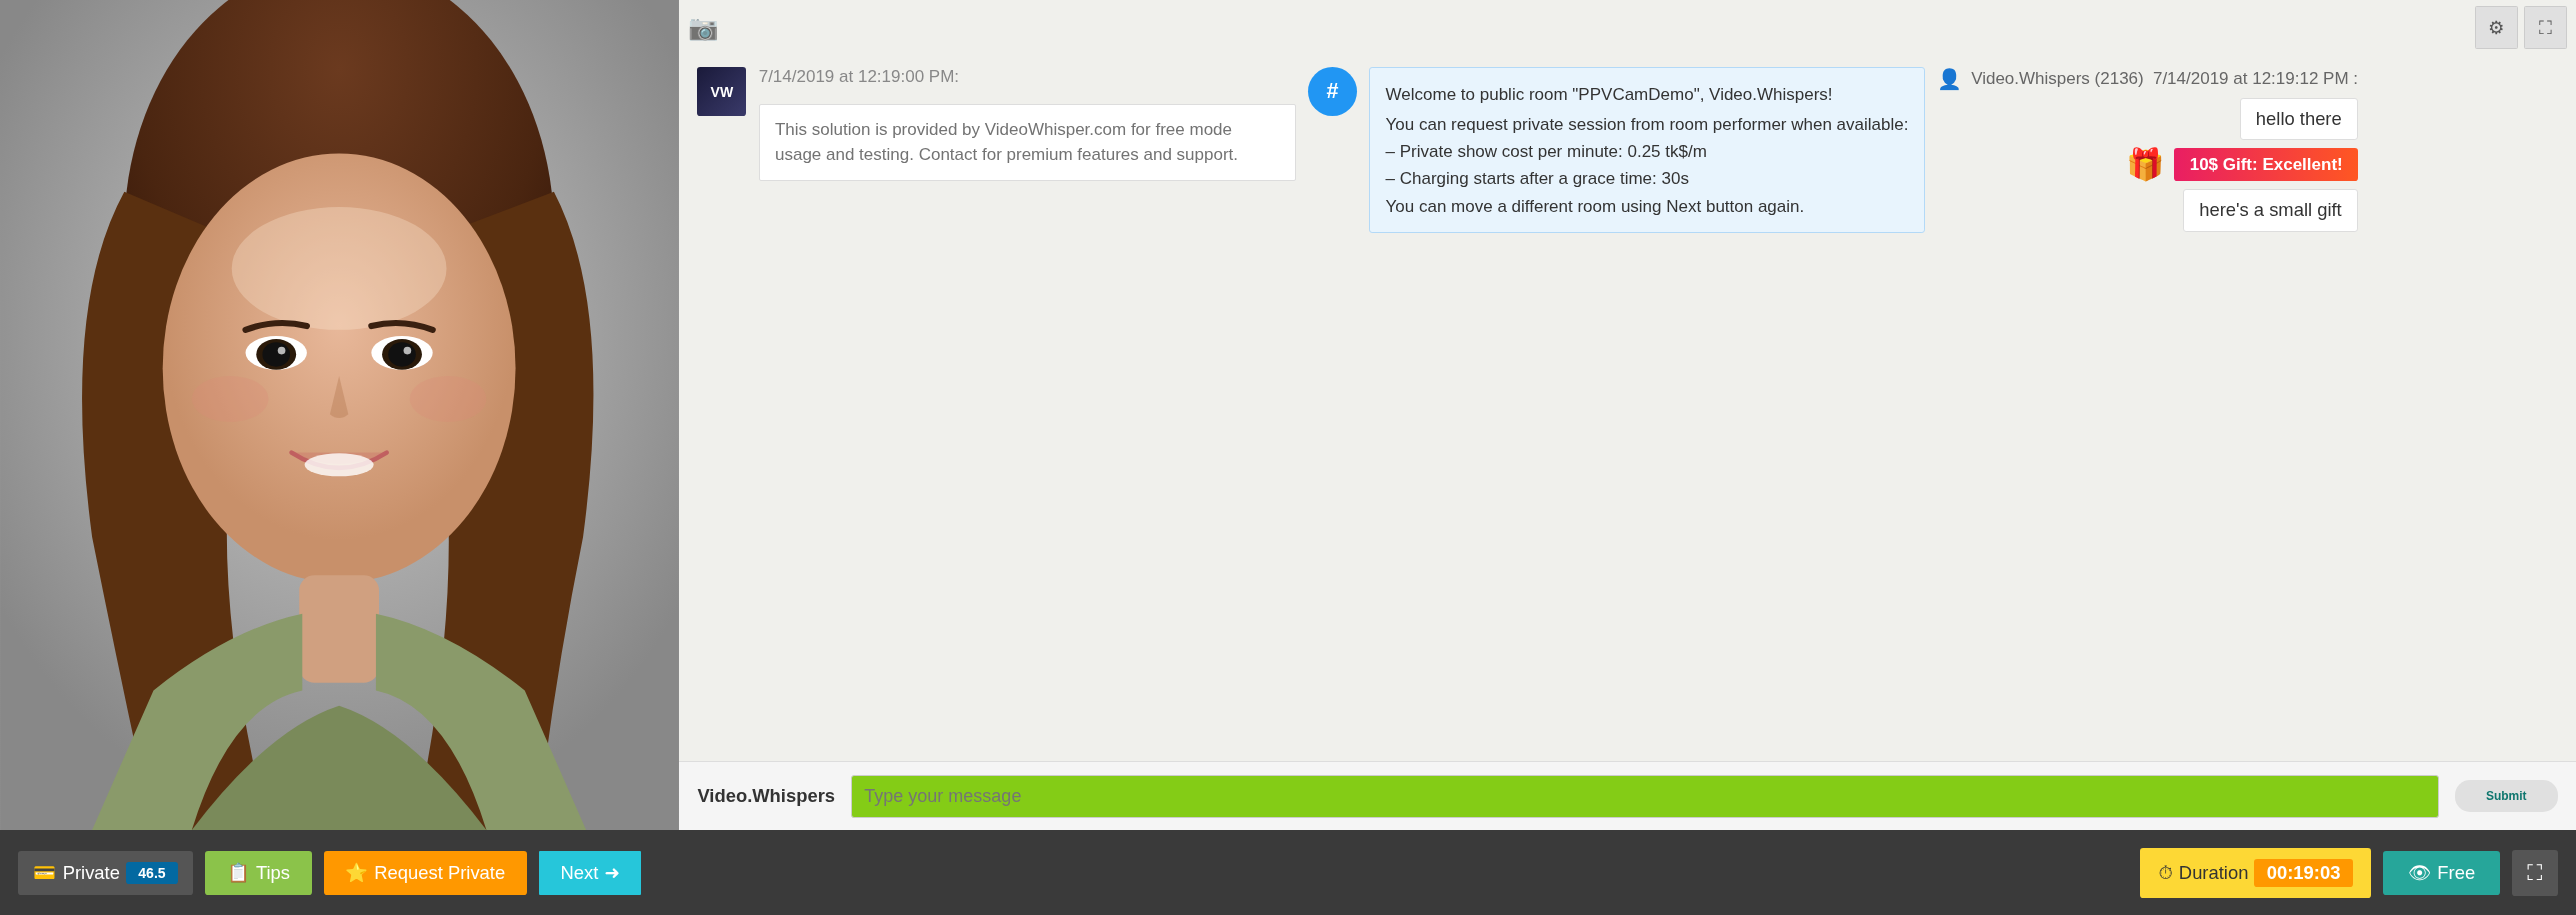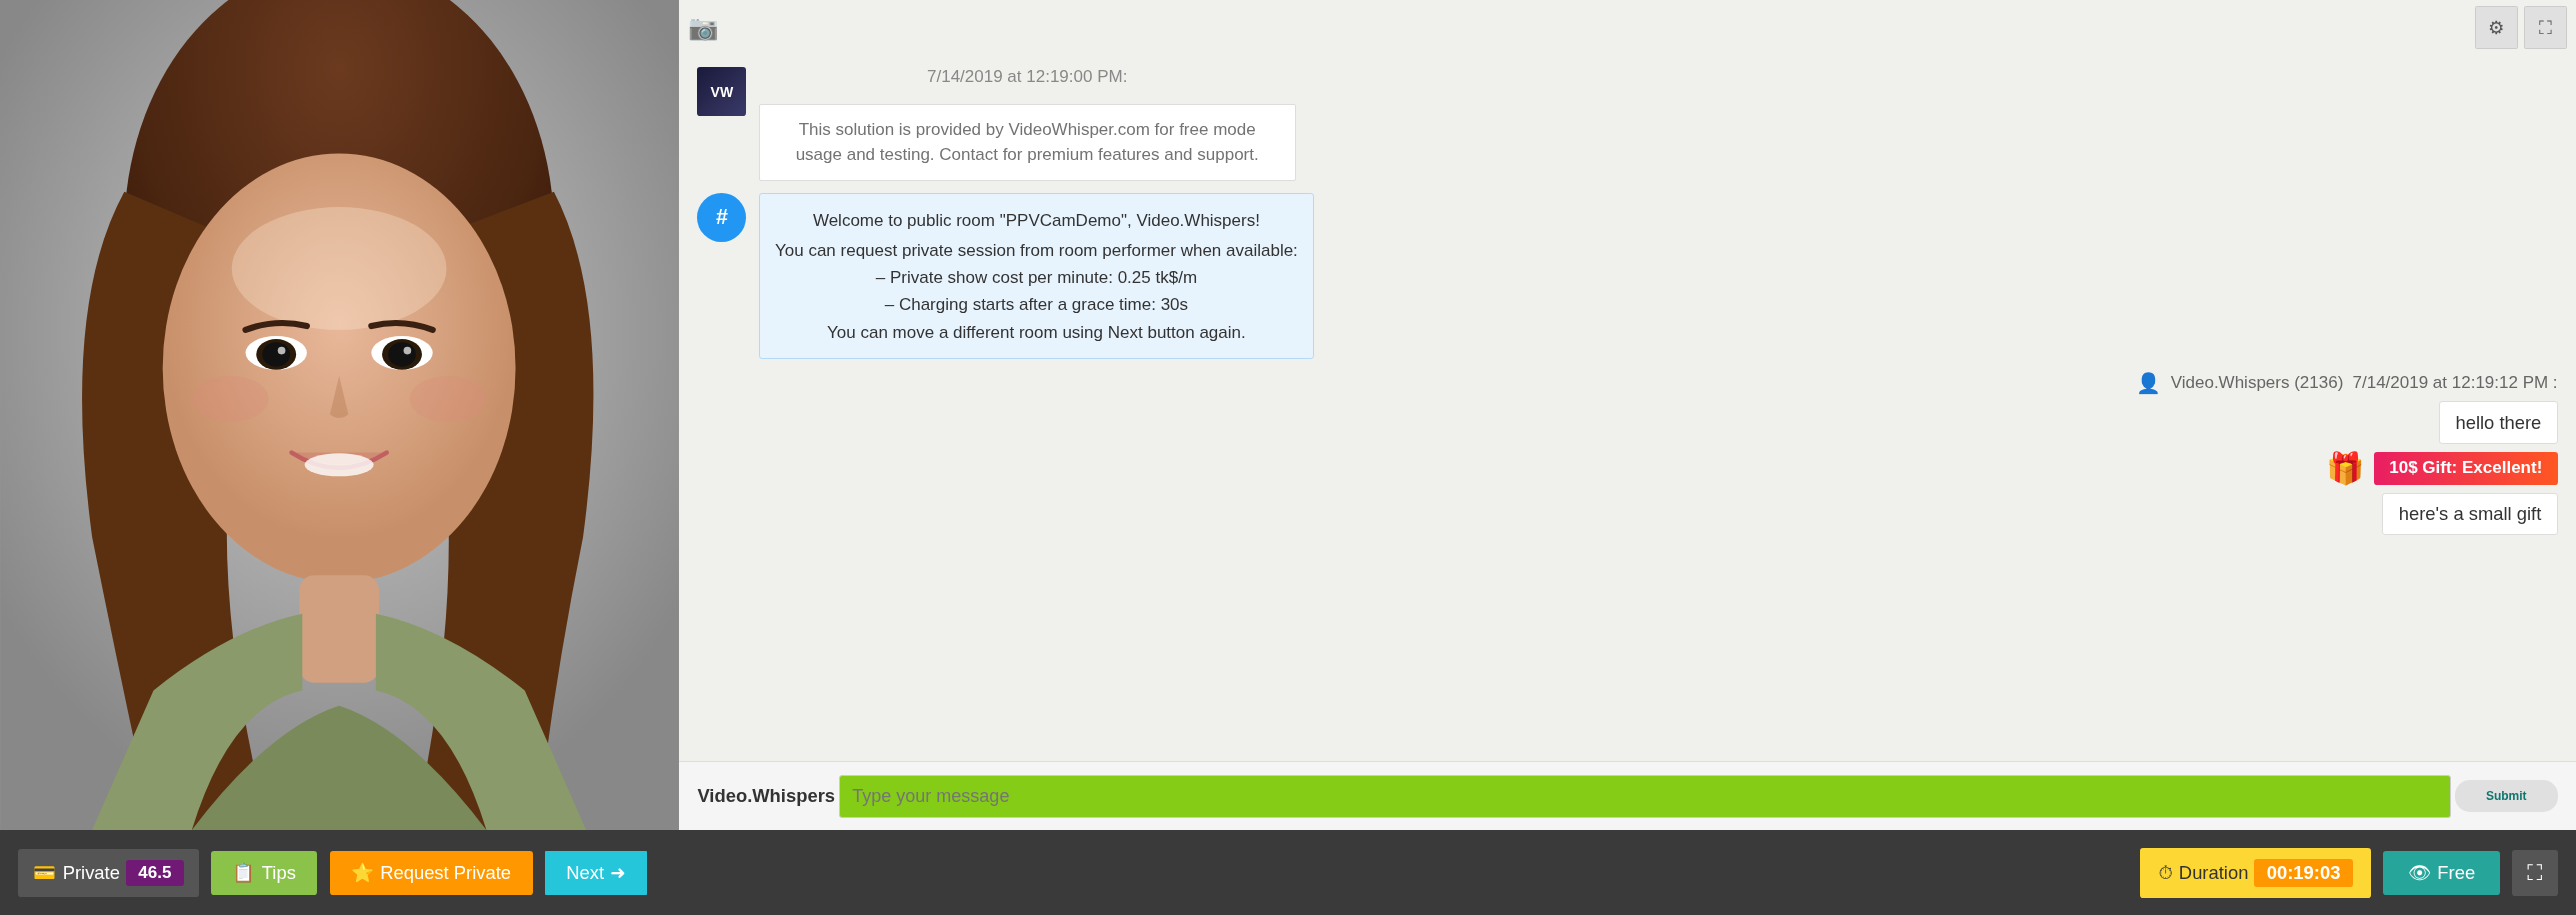--- a/index.html
+++ b/index.html
@@ -57,23 +57,22 @@
       background: #f0f0ec;
       gap: 6.1px;
     }
 
     
     .chat-messages {
       flex: 1;
       overflow-y: auto;
       padding: 12.3px 18.4px;
       display: flex;
-      flex-direction: column;
+      flex-direction: row;
       gap: 12.3px;
-      text-align: center;
     }
 
     
     .system-message {
       display: flex;
       align-items: flex-start;
       gap: 12.3px;
     }
 
     .system-avatar-placeholder {
@@ -186,21 +185,21 @@
       font-weight: bold;
     }
 
     
     .chat-input-bar {
       display: flex;
       align-items: center;
       padding: 12.3px 18.4px;
       background: #f5f5f5;
       border-top: 0.8px solid #ddd;
-      gap: 4px;
+      gap: 16px;
     }
 
     .username-label {
       font-size: 18.4px;
       font-weight: bold;
       color: #333;
       white-space: nowrap;
     }
 
     .message-input {
@@ -243,25 +242,25 @@
       background: #555;
       border: none;
       border-radius: 3.1px;
       padding: 10.7px 15.3px;
       color: white;
       font-size: 18.4px;
       cursor: pointer;
     }
 
     .wallet-amount {
-      background: #701a75;
+      background: #0369a1;
       color: white;
       border-radius: 3.1px;
       padding: 3.1px 12.3px;
-      font-size: 17px;
+      font-size: 14px;
       font-weight: bold;
     }
 
     .btn-tips {
       display: flex;
       align-items: center;
       gap: 6.1px;
       background: #8bc34a;
       border: none;
       border-radius: 3.1px;

